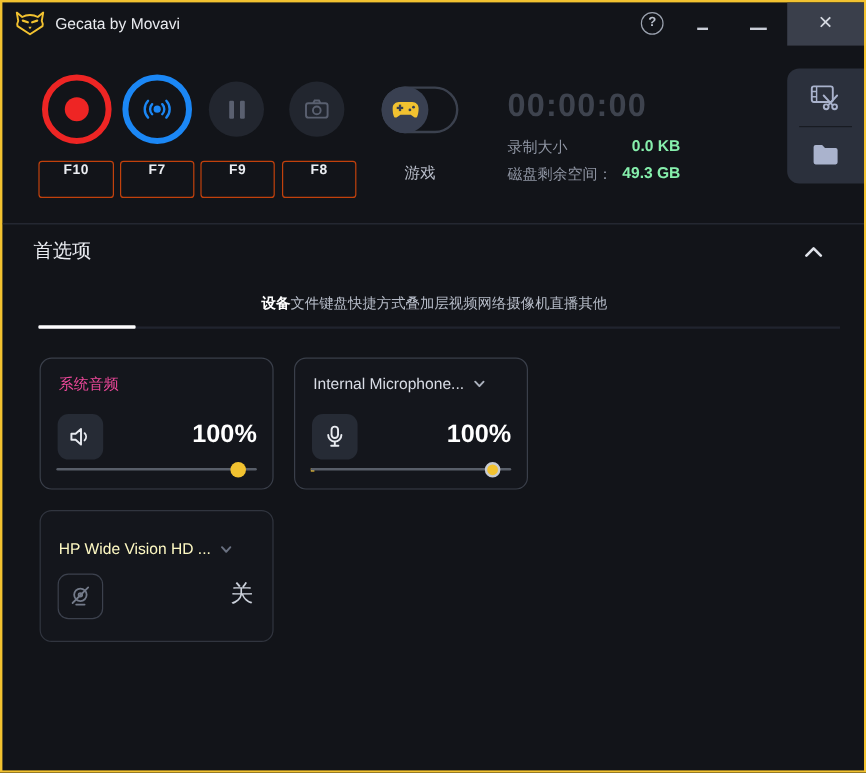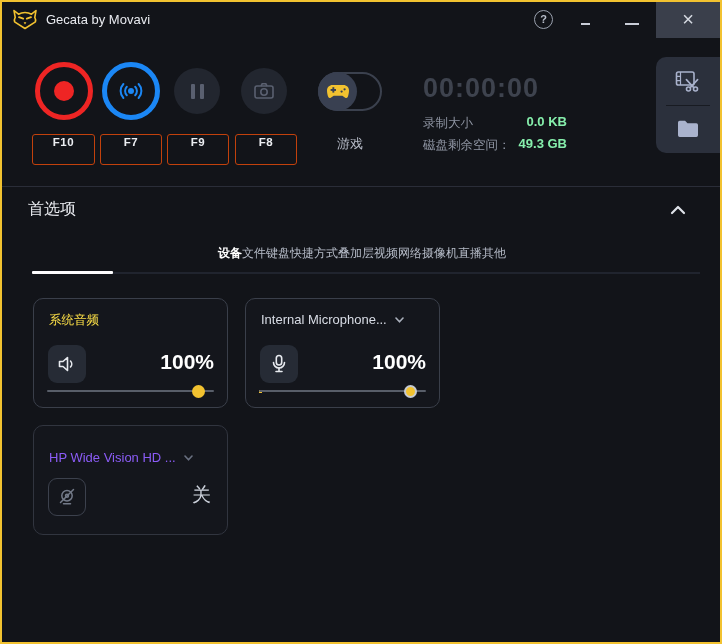--- a/index.html
+++ b/index.html
@@ -72,24 +72,24 @@
   .tab{ font-size:12px; color:#b6bcc8; white-space:nowrap; cursor:default; }
   .tab.active{ color:#ffffff; font-weight:bold; }
   .tabline{ position:absolute; top:270px; left:30px; right:20px; height:2px; background:#20242e; }
   .tab-underline{ position:absolute; top:269px; left:30px; width:81px; height:3px; background:#fcfcfd; border-radius:1px; }
 
   .card{ position:absolute; width:195px; height:110px; border:1px solid #3a3f4a; border-radius:10px; background:#14161c; }
   .card-audio{ left:31px; top:296px; }
   .card-mic{ left:243px; top:296px; }
   .card-cam{ left:31px; top:423px; border-color:#31353f; }
 
-  .card-label{ position:absolute; left:15px; top:13px; font-size:12.5px; color:#fde047; }
+  .card-label{ position:absolute; left:15px; top:13px; font-size:12.5px; color:#ec4899; }
   .select-row{ position:absolute; left:15px; top:13px; display:flex; align-items:center; gap:8px;
     font-size:13px; color:#d9dde6; }
-  .card-cam .select-row{ top:24px; color:#8b5cf6; }
+  .card-cam .select-row{ top:24px; color:#fef9c3; }
 
   .icon-btn{ position:absolute; left:14px; top:46px; width:38px; height:38px; border-radius:9px;
     background:#262b35; display:flex; align-items:center; justify-content:center; }
   .card-cam .icon-btn{ top:52px; background:transparent; border:1px solid #3c414d; }
 
   .volume{ position:absolute; right:13px; top:51px; font-size:21px; font-weight:bold; color:#ffffff; }
   .cam-state{ position:absolute; right:16px; top:56px; font-size:19px; color:#ccd1db; }
 
   .slider{ position:absolute; left:13px; right:13px; bottom:9px; height:13px; }
   .slider-track{ position:absolute; left:0; right:0; top:5px; height:2px; background:#585e69; border-radius:1px; }

